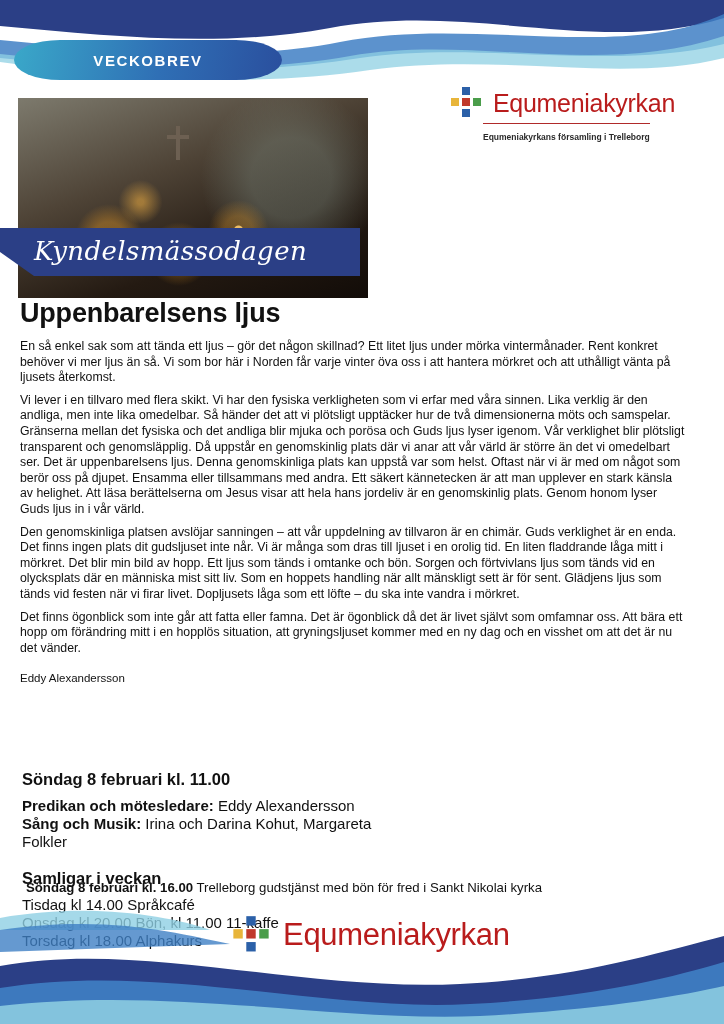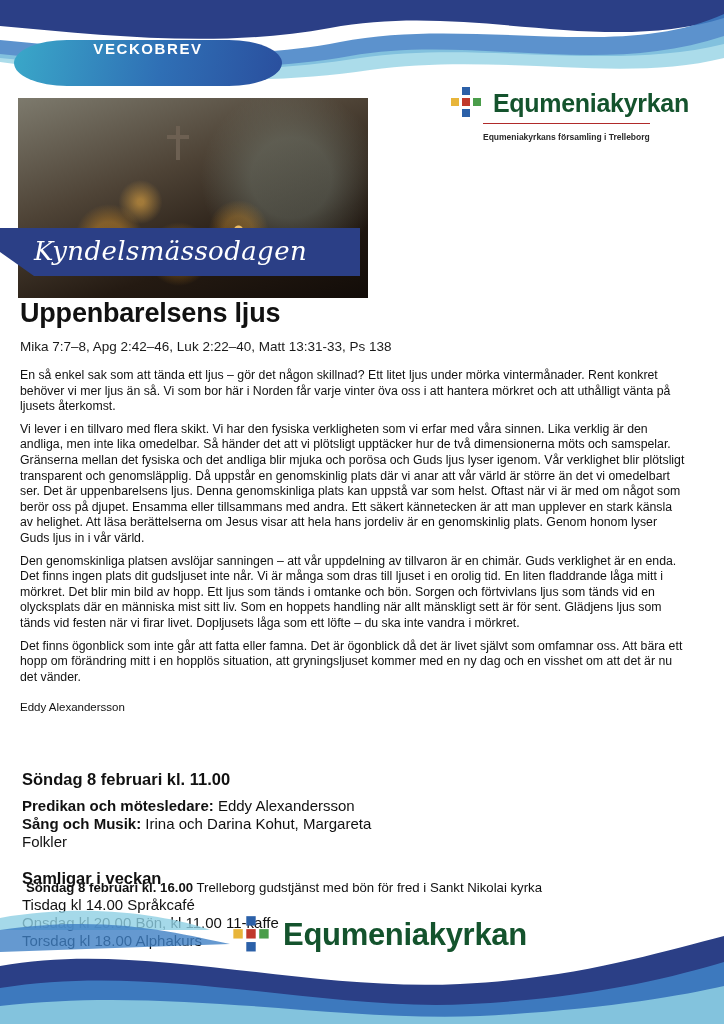--- a/index.html
+++ b/index.html
@@ -23,25 +23,25 @@
     left: 0;
     width: 724px;
     height: 96px;
     overflow: hidden;
   }
   .veckobrev-pill {
     position: absolute;
     left: 14px;
     top: 40px;
     width: 268px;
-    height: 46px;
+    height: 40px;
     border-radius: 60px / 26px;
     background: linear-gradient(100deg, #3aa8c9 0%, #2f6fb5 55%, #2a4f9e 100%);
     display: flex;
-    align-items: flex-start;
+    align-items: center;
     justify-content: center;
   }
   .veckobrev-pill span {
     color: #ffffff;
     font-weight: bold;
     font-size: 15px;
     letter-spacing: 1.6px;
   }
 
   
@@ -57,22 +57,22 @@
     gap: 10px;
   }
   .logo-mark {
     width: 34px;
     height: 34px;
     position: relative;
     flex: none;
   }
   .logo-word {
     font-size: 25px;
-    font-weight: bold;
-    color: #14532d;
+    font-weight: normal;
+    color: #b91c1c;
     letter-spacing: -0.3px;
     text-align: right;
   }
   .logo-sub {
     margin-top: 3px;
     margin-left: 34px;
     font-size: 8.5px;
     font-weight: bold;
     color: #2a2a2a;
     border-top: 1.2px solid #b02a2a;
@@ -269,21 +269,20 @@
   <div class="hero-cross"></div>
 </div>
 
 <div class="ribbon">
   <div class="ribbon-body"></div>
   <div class="ribbon-text">Kyndelsmässodagen</div>
 </div>
 
 <div class="article">
   <h1 class="article-title">Uppenbarelsens ljus</h1>
-  <div class="article-refs">Mika 7:7–8, Apg 2:42–46, Luk 2:22–40, Matt 13:31-33, Ps 138</div>
   <p>En så enkel sak som att tända ett ljus – gör det någon skillnad? Ett litet ljus under mörka vintermånader. Rent konkret behöver vi mer ljus än så. Vi som bor här i Norden får varje vinter öva oss i att hantera mörkret och att uthålligt vänta på ljusets återkomst.</p>
   <p>Vi lever i en tillvaro med flera skikt. Vi har den fysiska verkligheten som vi erfar med våra sinnen. Lika verklig är den andliga, men inte lika omedelbar. Så händer det att vi plötsligt upptäcker hur de två dimensionerna möts och samspelar. Gränserna mellan det fysiska och det andliga blir mjuka och porösa och Guds ljus lyser igenom. Vår verklighet blir plötsligt transparent och genomsläpplig. Då uppstår en genomskinlig plats där vi anar att vår värld är större än det vi omedelbart ser. Det är uppenbarelsens ljus. Denna genomskinliga plats kan uppstå var som helst. Oftast när vi är med om något som berör oss på djupet. Ensamma eller tillsammans med andra. Ett säkert kännetecken är att man upplever en stark känsla av helighet. Att läsa berättelserna om Jesus visar att hela hans jordeliv är en genomskinlig plats. Genom honom lyser Guds ljus in i vår värld.</p>
   <p>Den genomskinliga platsen avslöjar sanningen – att vår uppdelning av tillvaron är en chimär. Guds verklighet är en enda. Det finns ingen plats dit gudsljuset inte når. Vi är många som dras till ljuset i en orolig tid. En liten fladdrande låga mitt i mörkret. Det blir min bild av hopp. Ett ljus som tänds i omtanke och bön. Sorgen och förtvivlans ljus som tänds vid en olycksplats där en människa mist sitt liv. Som en hoppets handling när allt mänskligt sett är för sent. Glädjens ljus som tänds vid festen när vi firar livet. Dopljusets låga som ett löfte – du ska inte vandra i mörkret.</p>
   <p>Det finns ögonblick som inte går att fatta eller famna. Det är ögonblick då det är livet självt som omfamnar oss. Att bära ett hopp om förändring mitt i en hopplös situation, att gryningsljuset kommer med en ny dag och en visshet om att det är nu det vänder.</p>
   <div class="article-signature">Eddy Alexandersson</div>
 </div>
 
 <div class="info">
   <div class="col-left">
     <h2>Söndag 8 februari kl. 11.00</h2>

